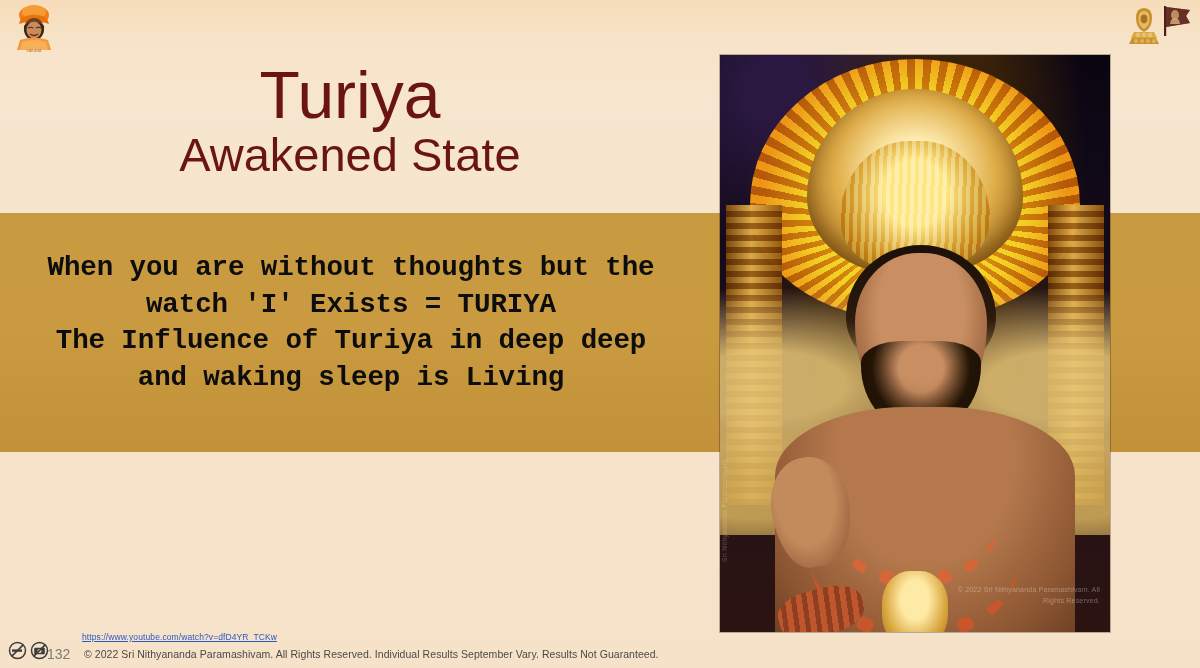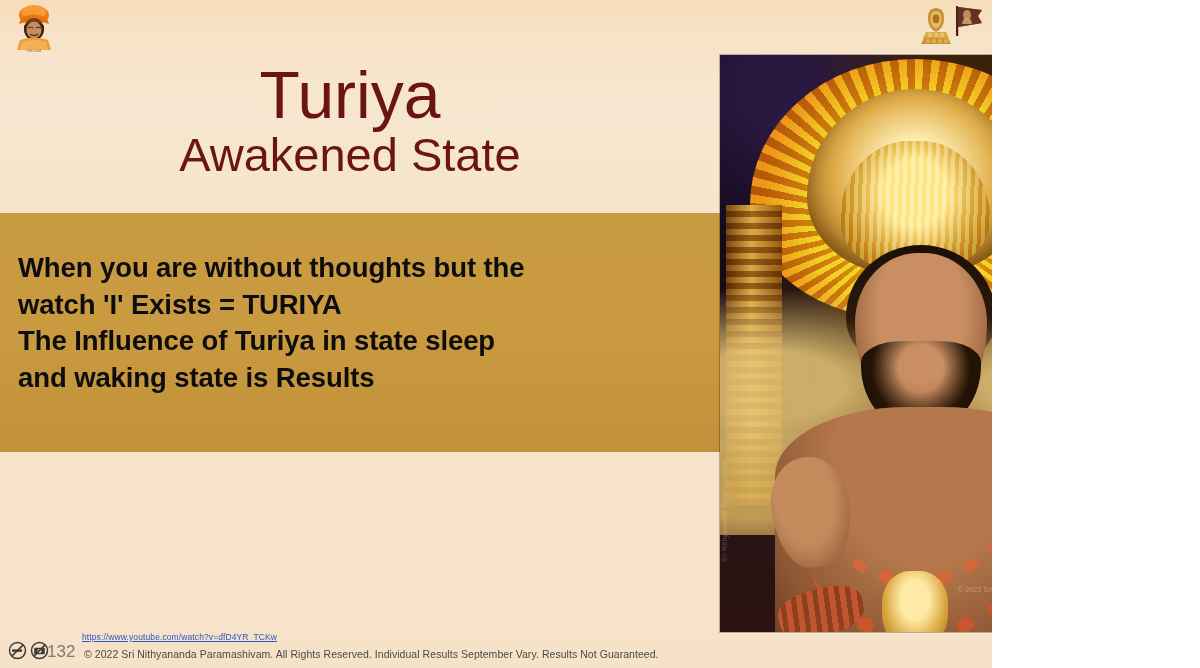--- a/index.html
+++ b/index.html
@@ -8,21 +8,21 @@
     background: #ffffff;
   }
   body {
     font-family: "Liberation Sans", sans-serif;
     -webkit-font-smoothing: antialiased;
   }
 
   
   #slide {
     position: relative;
-    width: 992px;
+    width: 1200px;
     height: 668px;
     overflow: hidden;
     background: linear-gradient(180deg,
         #f6dcb9 0%,
         #f7e3c8 6%,
         #f7e6cf 16%,
         #f6e4cb 40%,
         #f6e3ca 70%,
         #f6e2c8 100%);
   }
@@ -59,28 +59,30 @@
     display: block;
     font-size: 47px;
     font-weight: 400;
     color: #6b1512;
     margin-top: 3px;
   }
 
   
   .body-copy {
     position: absolute;
-    left: 18px;
+    left: 11px;
     top: 250px;
     width: 680px;
+    text-align: center;
     font-size: 27.5px;
     font-weight: bold;
     color: #0d0d0d;
     line-height: 1.33;
     letter-spacing: -0.1px;
+    font-family: Liberation Mono, monospace;
   }
   .body-copy .ln { display: block; white-space: pre; }
 
   
   .photo {
     position: absolute;
     left: 720px;
     top: 55px;
     width: 390px;
     height: 577px;
@@ -273,21 +275,21 @@
   .no-icons {
     position: absolute;
     left: 8px; bottom: 8px;
     display: flex;
     gap: 3px;
     align-items: center;
   }
   .page-no {
     position: absolute;
     left: 47px; bottom: 6px;
-    font-size: 17px;
+    font-size: 14px;
     color: #7b7b78;
     font-family: "Liberation Sans", sans-serif;
   }
   .src-link {
     position: absolute;
     left: 82px; bottom: 26px;
     font-size: 8.5px;
     color: #2a58c8;
     text-decoration: underline;
     letter-spacing: .1px;
@@ -349,22 +351,22 @@
   </div>
 
   <div class="title-block">
     <span class="slide-title">Turiya</span>
     <span class="slide-subtitle">Awakened State</span>
   </div>
 
   <div class="body-copy">
     <span class="ln">When you are without thoughts but the</span>
     <span class="ln">watch 'I' Exists = TURIYA</span>
-    <span class="ln">The Influence of Turiya in state sleep</span>
-    <span class="ln">and waking state is Results</span>
+    <span class="ln">The Influence of Turiya in deep deep</span>
+    <span class="ln">and waking sleep is Living</span>
   </div>
 
   <div class="photo">
     <div class="bg-dark"></div>
     <div class="halo"></div>
     <div class="halo-inner"></div>
     <div class="crown"></div>
     <div class="pillar-l"></div>
     <div class="pillar-r"></div>
     <div class="gold-wings"></div>

